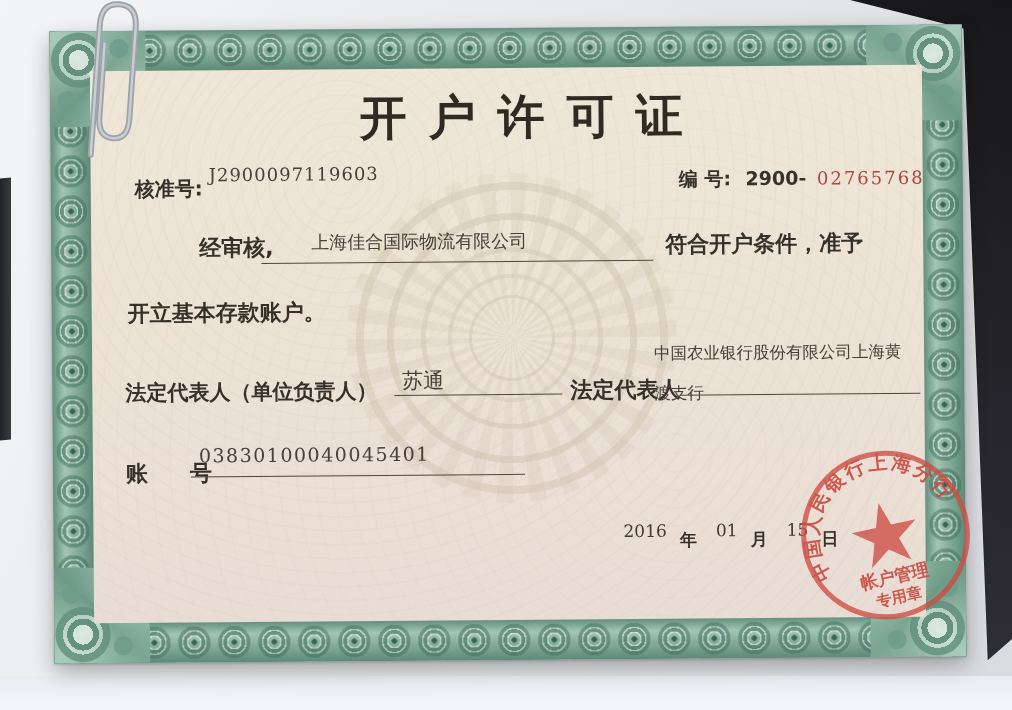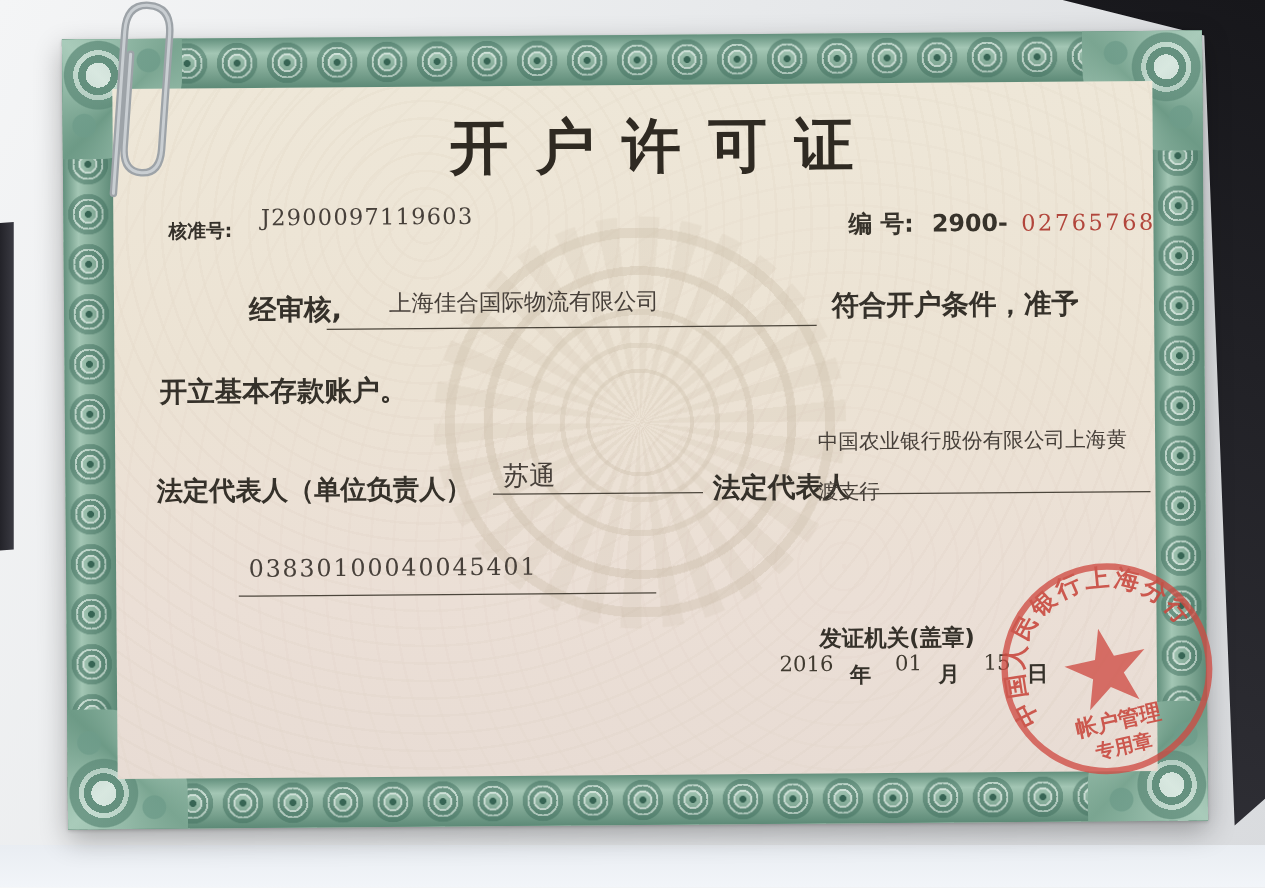--- a/index.html
+++ b/index.html
@@ -87,21 +87,21 @@
                repeating-radial-gradient(circle at 70% 70%, rgba(200,185,165,.4) 0 2px, transparent 2px 18px);
   }
   
   .t{position:absolute;color:#37332b;white-space:nowrap;}
   .title{
     left:0;top:58px;width:100%;text-align:center;
     font-family:"DejaVu Serif","Liberation Serif",serif;font-weight:bold;
     font-size:47px;letter-spacing:22px;color:#2f2a22;text-indent:52px;
   }
   .label{font-weight:bold;font-size:22px;color:#35312a;}
-  .small-label{font-weight:bold;font-size:15px;color:#35312a;}
+  .small-label{font-weight:bold;font-size:20px;color:#35312a;}
   .value{font-family:"DejaVu Serif","Liberation Serif",serif;font-weight:normal;color:#47403a;}
   .uline{position:absolute;border-bottom:1.6px solid #4c463c;height:0;}
   .red{color:#b2463c;}
   
   .date-num{font-family:"DejaVu Serif","Liberation Serif",serif;font-size:17px;color:#403a30;position:relative;top:-9px;}
   .date-unit{font-weight:bold;font-size:17px;color:#35312a;}
   
   .stamp{position:absolute;left:742px;top:420px;width:180px;height:180px;transform:rotate(-12deg);opacity:.9;}
   
   .clip{position:absolute;left:74px;top:-4px;width:76px;height:168px;transform:rotate(4deg);z-index:30;}
@@ -149,24 +149,24 @@
 
     <div class="t label" style="left:73px;top:348px;font-size:21px;">法定代表人（单位负责人）</div>
     <div class="t value" style="left:350px;top:338px;font-size:21px;">苏通</div>
     <div class="uline" style="left:342px;top:366px;width:168px;"></div>
 
     <div class="t label" style="left:518px;top:348px;">法定代表人</div>
     <div class="t value" style="left:602px;top:316px;font-size:16.5px;">中国农业银行股份有限公司上海黄</div>
     <div class="t value" style="left:602px;top:340px;font-size:16.5px;margin-top:16px;">渡支行</div>
     <div class="uline" style="left:628px;top:368px;width:240px;"></div>
 
+    <div class="t label" style="left:73px;top:428px;letter-spacing:10px;">账　号</div>
     <div class="t value" style="left:146px;top:414px;font-size:19px;letter-spacing:1.5px;">03830100040045401</div>
     <div class="uline" style="left:138px;top:446px;width:334px;"></div>
 
-    <div class="t small-label" style="left:602px;top:472px;font-size:18px;">发证机关(盖章)</div>
     <div class="t" style="left:570px;top:502px;">
       <span class="date-num">2016</span>
       <span class="date-unit" style="margin:0 14px 0 8px;">年</span>
       <span class="date-num">01</span>
       <span class="date-unit" style="margin:0 14px 0 8px;">月</span>
       <span class="date-num">15</span>
       <span class="date-unit" style="margin-left:8px;">日</span>
     </div>
 
     <svg class="stamp" viewBox="0 0 176 176">

